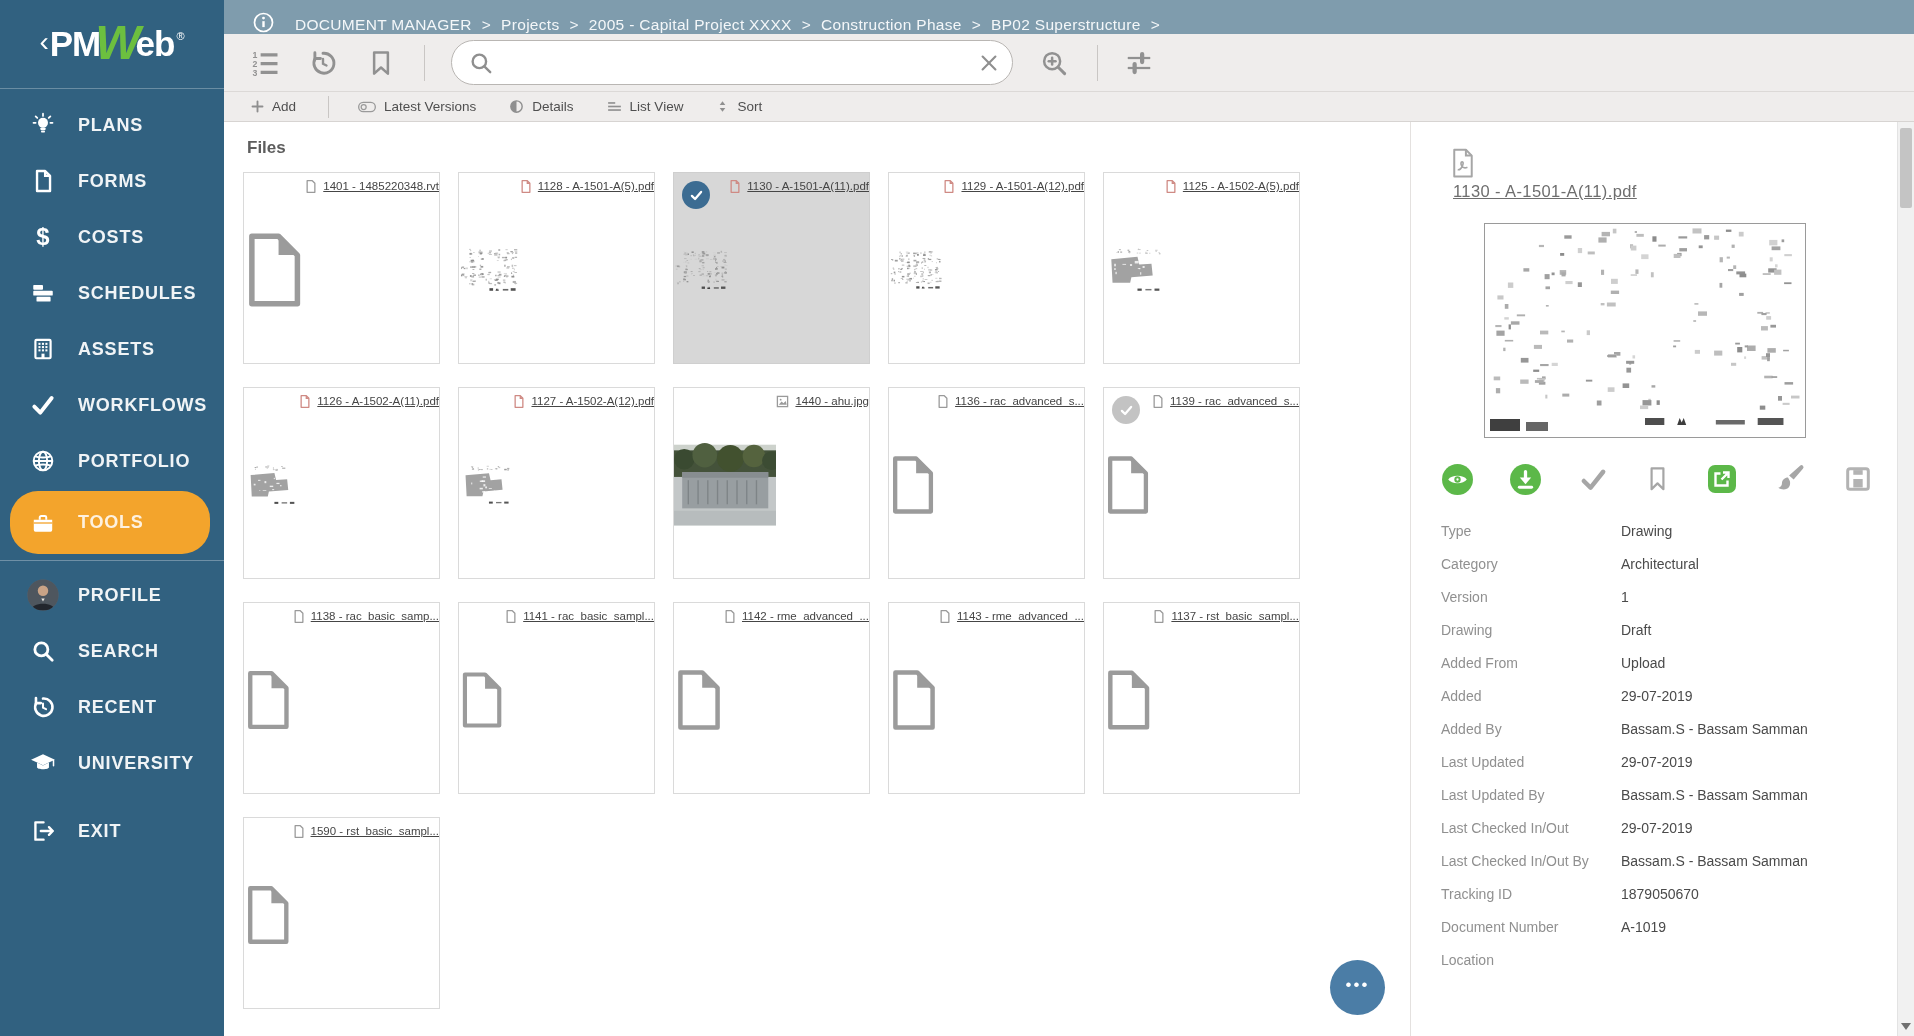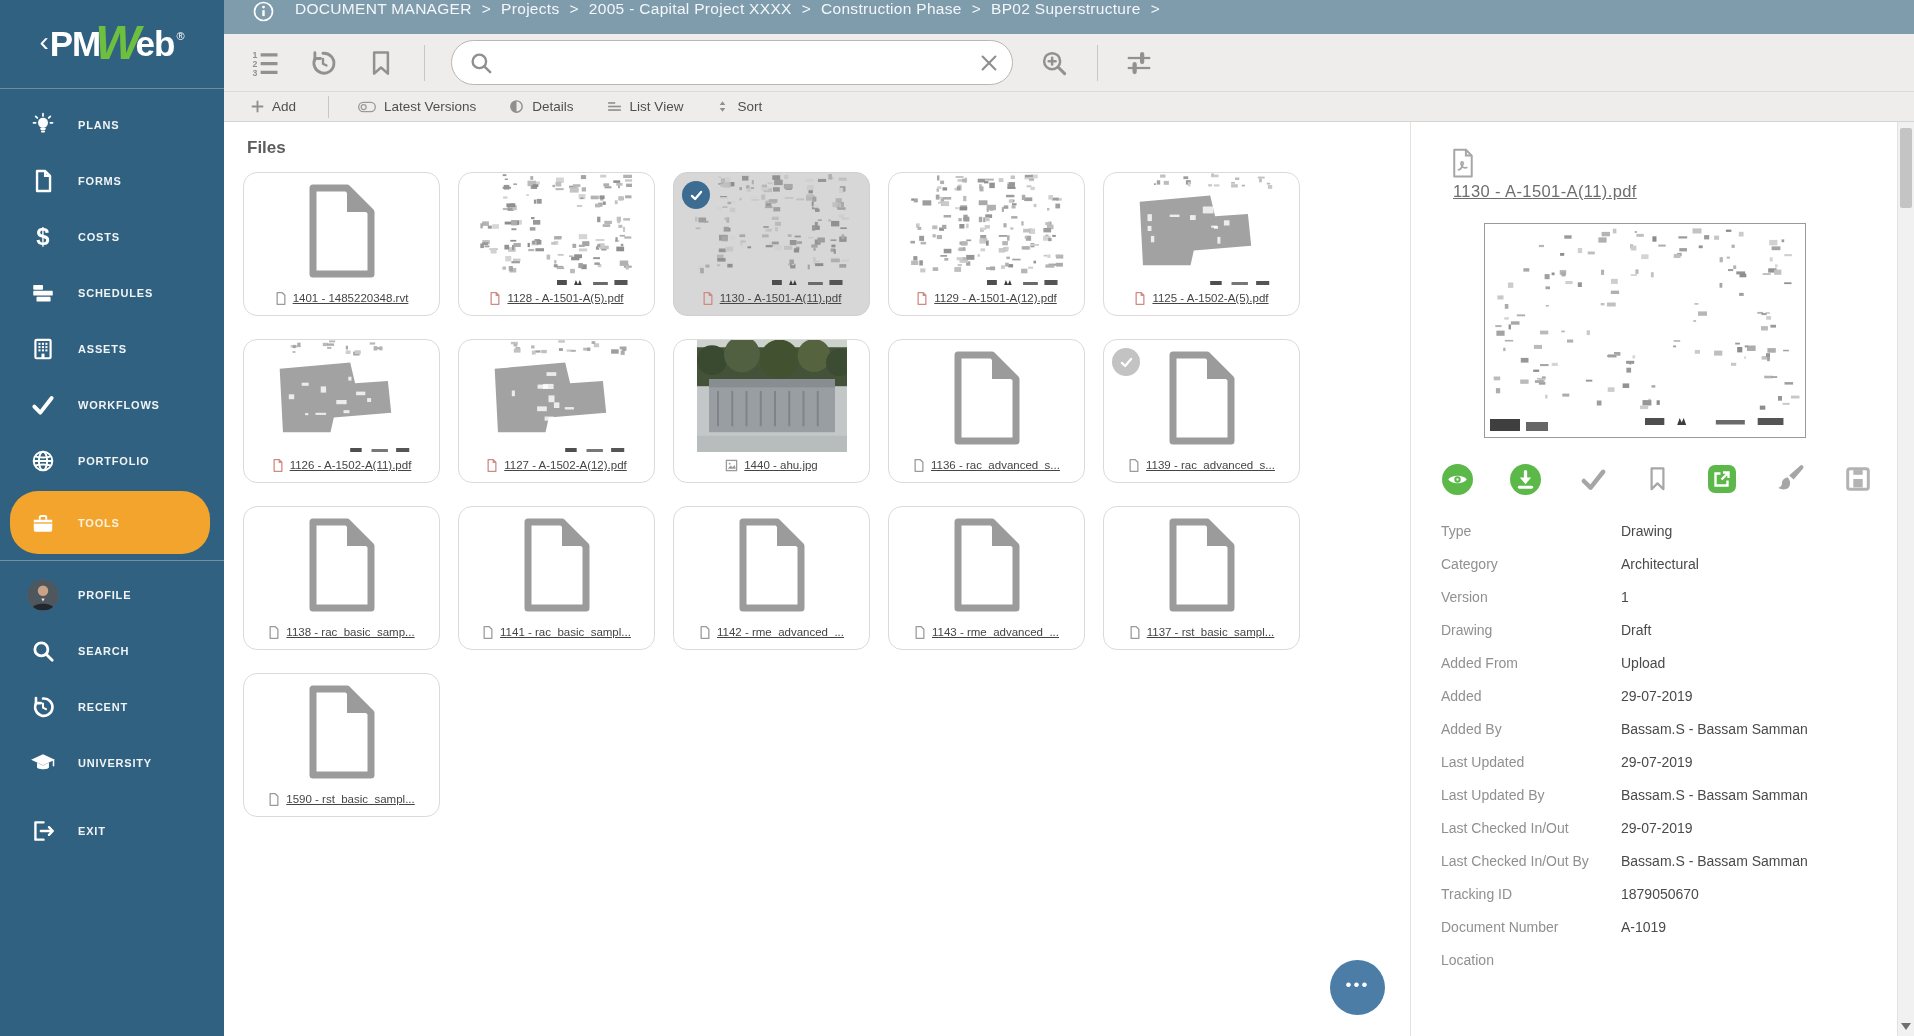--- a/index.html
+++ b/index.html
@@ -10,31 +10,31 @@
 .sidebar{width:224px;background:#316180;flex-shrink:0;display:flex;flex-direction:column}
 .logo{height:89px;display:flex;align-items:center;justify-content:center;border-bottom:1px solid rgba(255,255,255,.28);cursor:pointer}
 .lg-chev{color:#fff;font-size:28px;font-weight:400;margin-right:1px;transform:translateY(-2px)}
 .lg-pm,.lg-eb{color:#fff;font-size:35px;font-weight:800;letter-spacing:-1px}
 .lg-w{color:#6cbf3f;font-size:48px;font-weight:800;font-style:italic;margin:0 -5px;transform:translateY(-2px);display:inline-block}
 .lg-r{color:#fff;font-size:11px;vertical-align:top;margin-left:2px;transform:translateY(-8px);display:inline-block}
 .nav{padding-top:8px}
 .nav-item{height:56px;display:flex;align-items:center;padding-left:30px;gap:22px;cursor:pointer}
 .nicon{width:26px;height:26px;display:flex;align-items:center;justify-content:center;flex-shrink:0}
 .nicon svg{width:100%;height:100%}
-.nlabel{font-size:11px;font-weight:600;letter-spacing:.8px;color:rgba(255,255,255,.93);white-space:nowrap}
+.nlabel{font-size:18px;font-weight:600;letter-spacing:.8px;color:rgba(255,255,255,.93);white-space:nowrap}
 .nav-item.active{background:#f3a42c;border-radius:28px;margin:2px 14px 2px 10px;height:63px;padding-left:20px}
 .nav-item.active .nlabel{color:rgba(255,255,255,.85)}
 .nav-divider{height:1px;background:rgba(255,255,255,.3);margin:6px 0}
 .nav-item.profile .nicon{width:34px;height:34px;margin-left:-4px}
 .nav-item.profile{gap:18px}
 .nav-item.exit{margin-top:12px}
 
 
 .main{flex:1;display:flex;flex-direction:column;min-width:0}
-.topbar{height:34px;background:#7f9cad;display:flex;align-items:flex-start;padding-left:28px;gap:20px;flex-shrink:0}
+.topbar{height:34px;background:#7f9cad;display:flex;align-items:flex-end;padding-left:28px;gap:20px;flex-shrink:0}
 .info-ic{width:23px;height:23px;cursor:pointer;flex-shrink:0}
 .crumbs{color:#f4f7f9;font-size:15.5px;letter-spacing:.3px;display:flex;gap:10px;align-items:center;font-weight:500;white-space:nowrap}
 .crumb{cursor:pointer}
 .toolbar{height:58px;background:#efedec;display:flex;align-items:center;padding-left:26px;border-bottom:1px solid #dcd9d7;flex-shrink:0}
 .tbtn{width:30px;height:30px;margin-right:28px;cursor:pointer;flex-shrink:0}
 .tbtn svg{width:100%;height:100%}
 .vdiv{width:1px;height:36px;background:#c9c6c4;margin-right:26px;flex-shrink:0}
 .searchbox{width:562px;height:45px;background:#fff;border:1px solid #b9b6b3;border-radius:23px;display:flex;align-items:center;padding:0 12px 0 16px;margin-right:26px;flex-shrink:0}
 .searchbox .mag{width:26px;height:26px;margin-right:10px;flex-shrink:0}
 .searchbox input{flex:1;border:none;outline:none;font-size:15px;color:#444;background:transparent;height:100%;min-width:0}
@@ -42,21 +42,21 @@
 .actionbar{height:30px;background:#efedec;border-bottom:1px solid #d7d4d2;display:flex;align-items:center;padding-left:26px;font-size:13.5px;color:#4f4f4f;flex-shrink:0}
 .abtn{display:flex;align-items:center;gap:7px;margin-right:32px;cursor:pointer;white-space:nowrap}
 .abtn svg{flex-shrink:0}
 .adiv{width:1px;height:22px;background:#c9c6c4;margin-right:28px}
 
 
 .content{flex:1;display:flex;position:relative;min-height:0;background:#fff}
 .files-pane{width:1186px;flex-shrink:0;padding:16px 0 0 19px;position:relative}
 .files-heading{font-size:17px;color:#5d5d5d;font-weight:600;margin:0 0 14px 4px}
 .grid{display:flex;flex-wrap:wrap;width:1090px;column-gap:18px;row-gap:23px}
-.card{width:197px;height:144px;border:1px solid #dadada;border-radius:14px;background:#fff;position:relative;display:flex;flex-direction:column;overflow:hidden;cursor:pointer}
+.card{width:197px;height:192px;border:1px solid #dadada;border-radius:0;background:#fff;position:relative;display:flex;flex-direction:row;overflow:hidden;cursor:pointer}
 .card.selected{background:#d7d7d7;border-color:#cfcfcf}
 .thumb{flex:1;display:flex;align-items:center;justify-content:center;padding-top:4px;overflow:hidden}
 .fname{height:30px;display:flex;align-items:center;justify-content:center;gap:6px;font-size:11.5px;color:#454545;padding-bottom:4px}
 .fic{display:flex;align-items:center}
 .flink{text-decoration:underline;color:#454545;cursor:pointer;white-space:nowrap}
 .badge{position:absolute;top:8px;left:8px;width:28px;height:28px;border-radius:50%;display:flex;align-items:center;justify-content:center;cursor:pointer}
 .badge.blue{background:#3c6c92}
 .badge.gray{background:#c3c3c3}
 .badge svg{width:17px;height:17px}
 .fab{position:absolute;left:1106px;top:838px;width:55px;height:55px;border-radius:50%;background:#4b7da6;border:none;color:#fff;font-size:17px;letter-spacing:2px;display:flex;align-items:center;justify-content:center;cursor:pointer;padding-bottom:6px}

